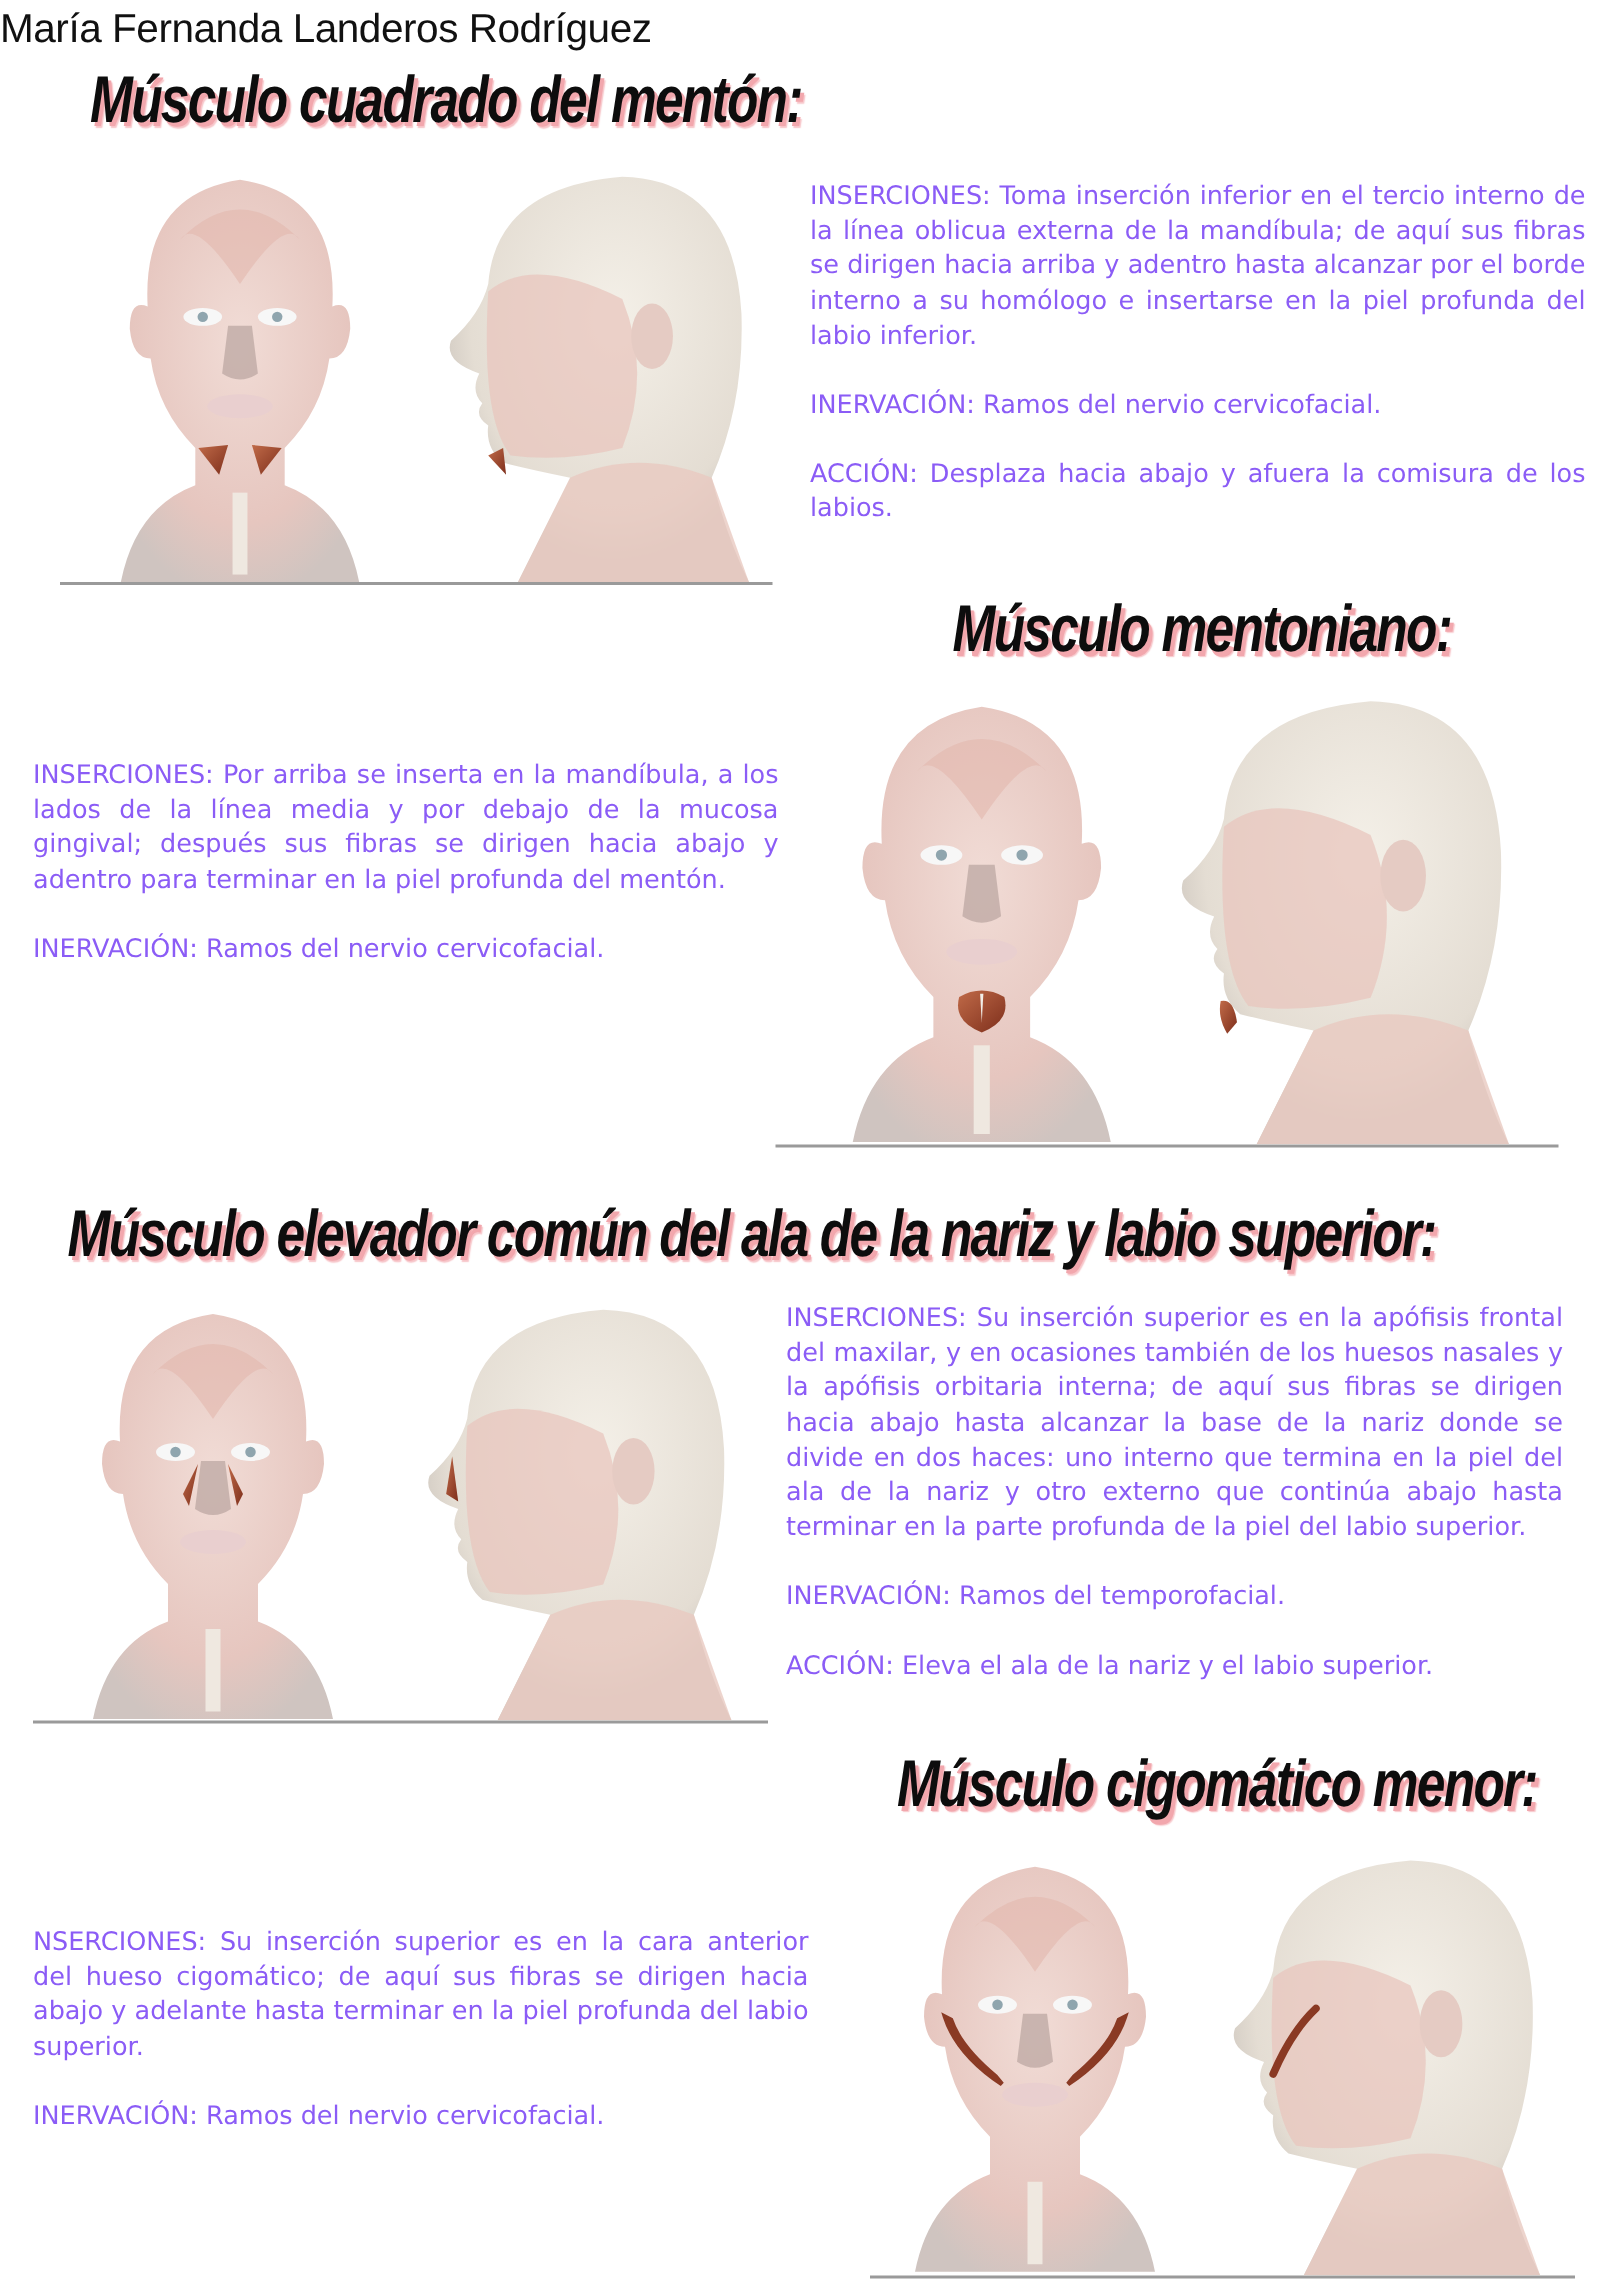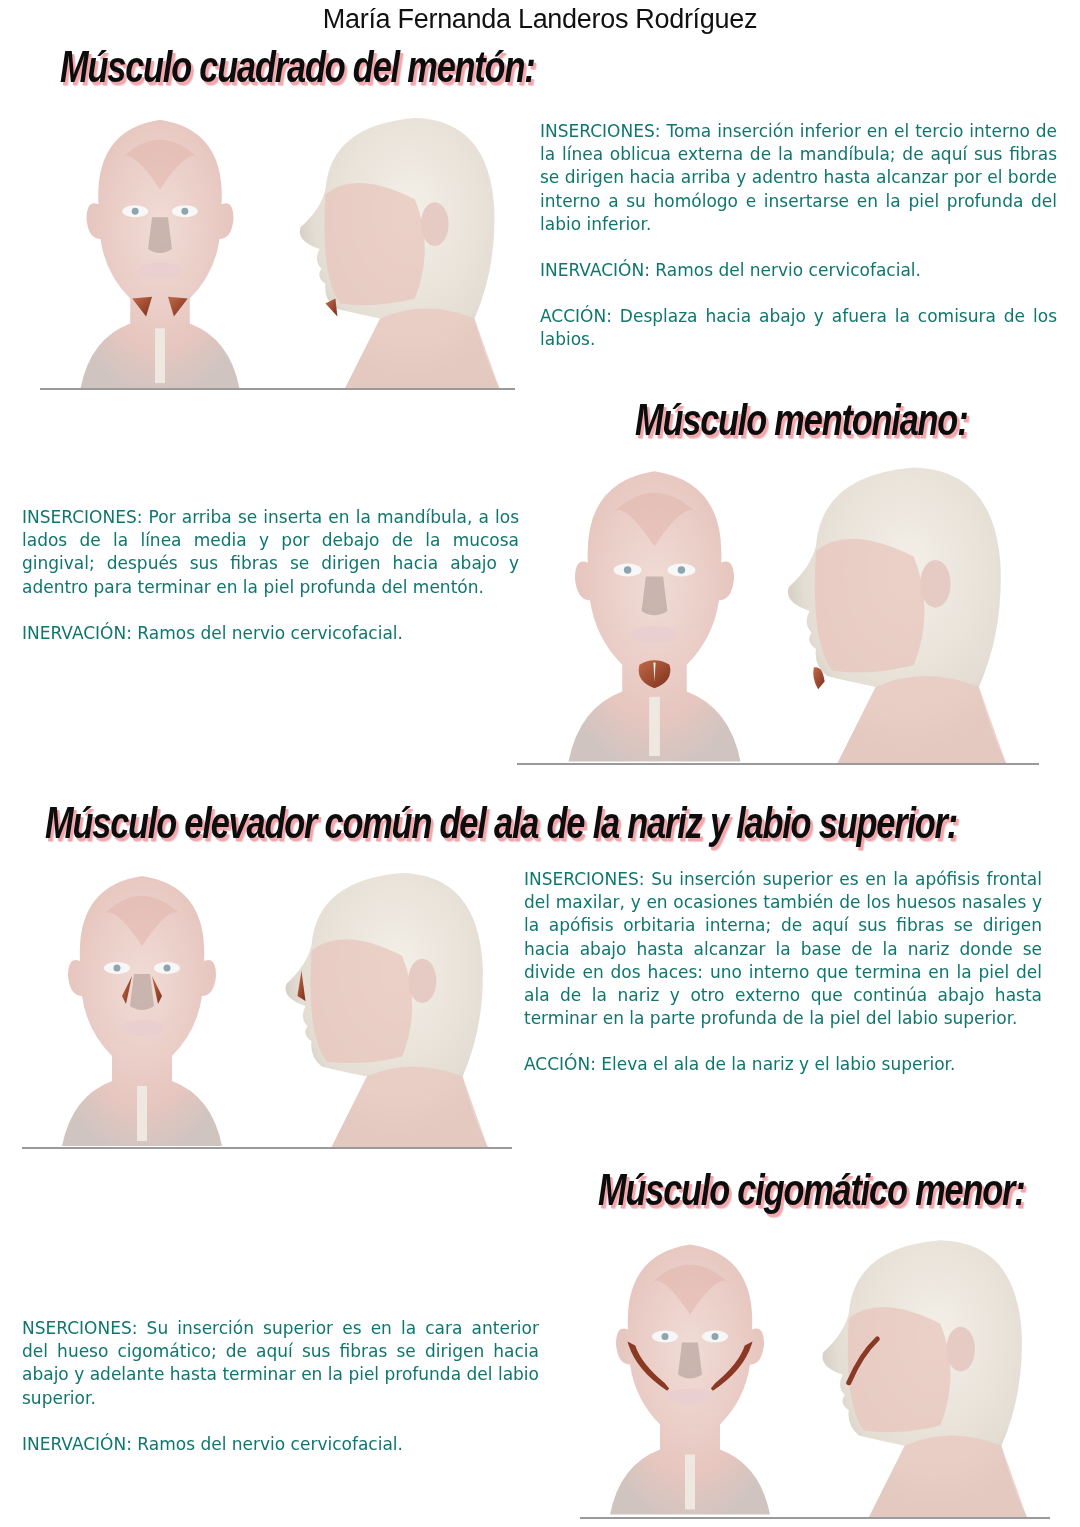--- a/index.html
+++ b/index.html
@@ -1,19 +1,19 @@
 <!DOCTYPE html>
 <html><head>
   <meta charset="utf-8">
   <style>
     html, body { margin: 0; padding: 0; background: #ffffff; }
     body { width: 1080px; height: 1527px; position: relative; overflow: hidden; font-family: "DejaVu Sans", sans-serif; color: #1a1a1a; }
-    .author { position: absolute; top: 4px; left: 0; width: 1080px; text-align: center; font-family: "Liberation Sans", sans-serif; font-size: 27px; color: #111; letter-spacing: -0.3px; }
+    .author { position: absolute; top: 4px; left: 0; width: 1080px; font-family: "Liberation Sans", sans-serif; font-size: 27px; color: #111; letter-spacing: -0.3px; }
     .title { position: absolute; font-family: "Liberation Sans Narrow", "Liberation Sans", sans-serif; font-weight: bold; font-style: italic; color: #0d0d0d; font-size: 44px; letter-spacing: -1.5px; transform: scaleX(0.78); transform-origin: left center; white-space: nowrap; text-shadow: 3px 3px 0 #f2a7ad, 4px 4px 1px #f7c4c8; }
-    .body-text { position: absolute; font-family: "DejaVu Sans", sans-serif; font-size: 17px; line-height: 23.2px; text-align: justify; color: #0f766e; }
+    .body-text { position: absolute; font-family: "DejaVu Sans", sans-serif; font-size: 17px; line-height: 23.2px; text-align: justify; color: #8b5cf6; }
     .body-text p { margin: 0 0 23px 0; }
     .figure { position: absolute; border-bottom: 2px solid #9a9a9a; }
     .head { position: absolute; }
   </style>
 </head>
 <body>
 
 <svg width="0" height="0" style="position:absolute">
   <defs>
     <radialGradient id="skinG" cx="50%" cy="40%" r="65%">
@@ -106,25 +106,26 @@
   <svg class="head" style="left:20px; top:0;" width="200" height="292" viewBox="0 0 200 290">
     <path d="M90 120 L84 148 L80 140 Z" fill="url(#muscleG)"></path>
     <path d="M110 120 L116 148 L120 140 Z" fill="url(#muscleG)"></path>
   </svg>
   <svg class="head" style="left:245px; top:0;" width="230" height="292" viewBox="0 0 220 290">
     <path d="M30 115 L34 145 L26 140 Z" fill="url(#muscleG)"></path>
   </svg>
 </div>
 <div class="body-text" style="left:524px; top:868px; width:518px;">
   <p>INSERCIONES: Su inserción superior es en la apófisis frontal del maxilar, y en ocasiones también de los huesos nasales y la apófisis orbitaria interna; de aquí sus fibras se dirigen hacia abajo hasta alcanzar la base de la nariz donde se divide en dos haces: uno interno que termina en la piel del ala de la nariz y otro externo que continúa abajo hasta terminar en la parte profunda de la piel del labio superior.</p>
+  <p>INERVACIÓN: Ramos del temporofacial.</p>
   <p>ACCIÓN: Eleva el ala de la nariz y el labio superior.</p>
 </div>
 
 <div class="title" style="top:1165px; left:598px;">Músculo cigomático menor:</div>
-<div class="body-text" style="left:22px; top:1284px; width:517px;margin-top:33px;">
+<div class="body-text" style="left:22px; top:1284px; width:517px;">
   <p>NSERCIONES: Su inserción superior es en la cara anterior del hueso cigomático; de aquí sus fibras se dirigen hacia abajo y adelante hasta terminar en la piel profunda del labio superior.</p>
   <p>INERVACIÓN: Ramos del nervio cervicofacial.</p>
 </div>
 <div class="figure" style="left:580px; top:1222px; width:470px; height:295px;">
   <svg class="head" style="left:10px; top:0;" width="200" height="295">
       <use href="#frontHead"></use>
     </svg>
   <svg class="head" style="left:225px; top:0;" width="230" height="295">
       <use href="#sideHead"></use>
     </svg>

